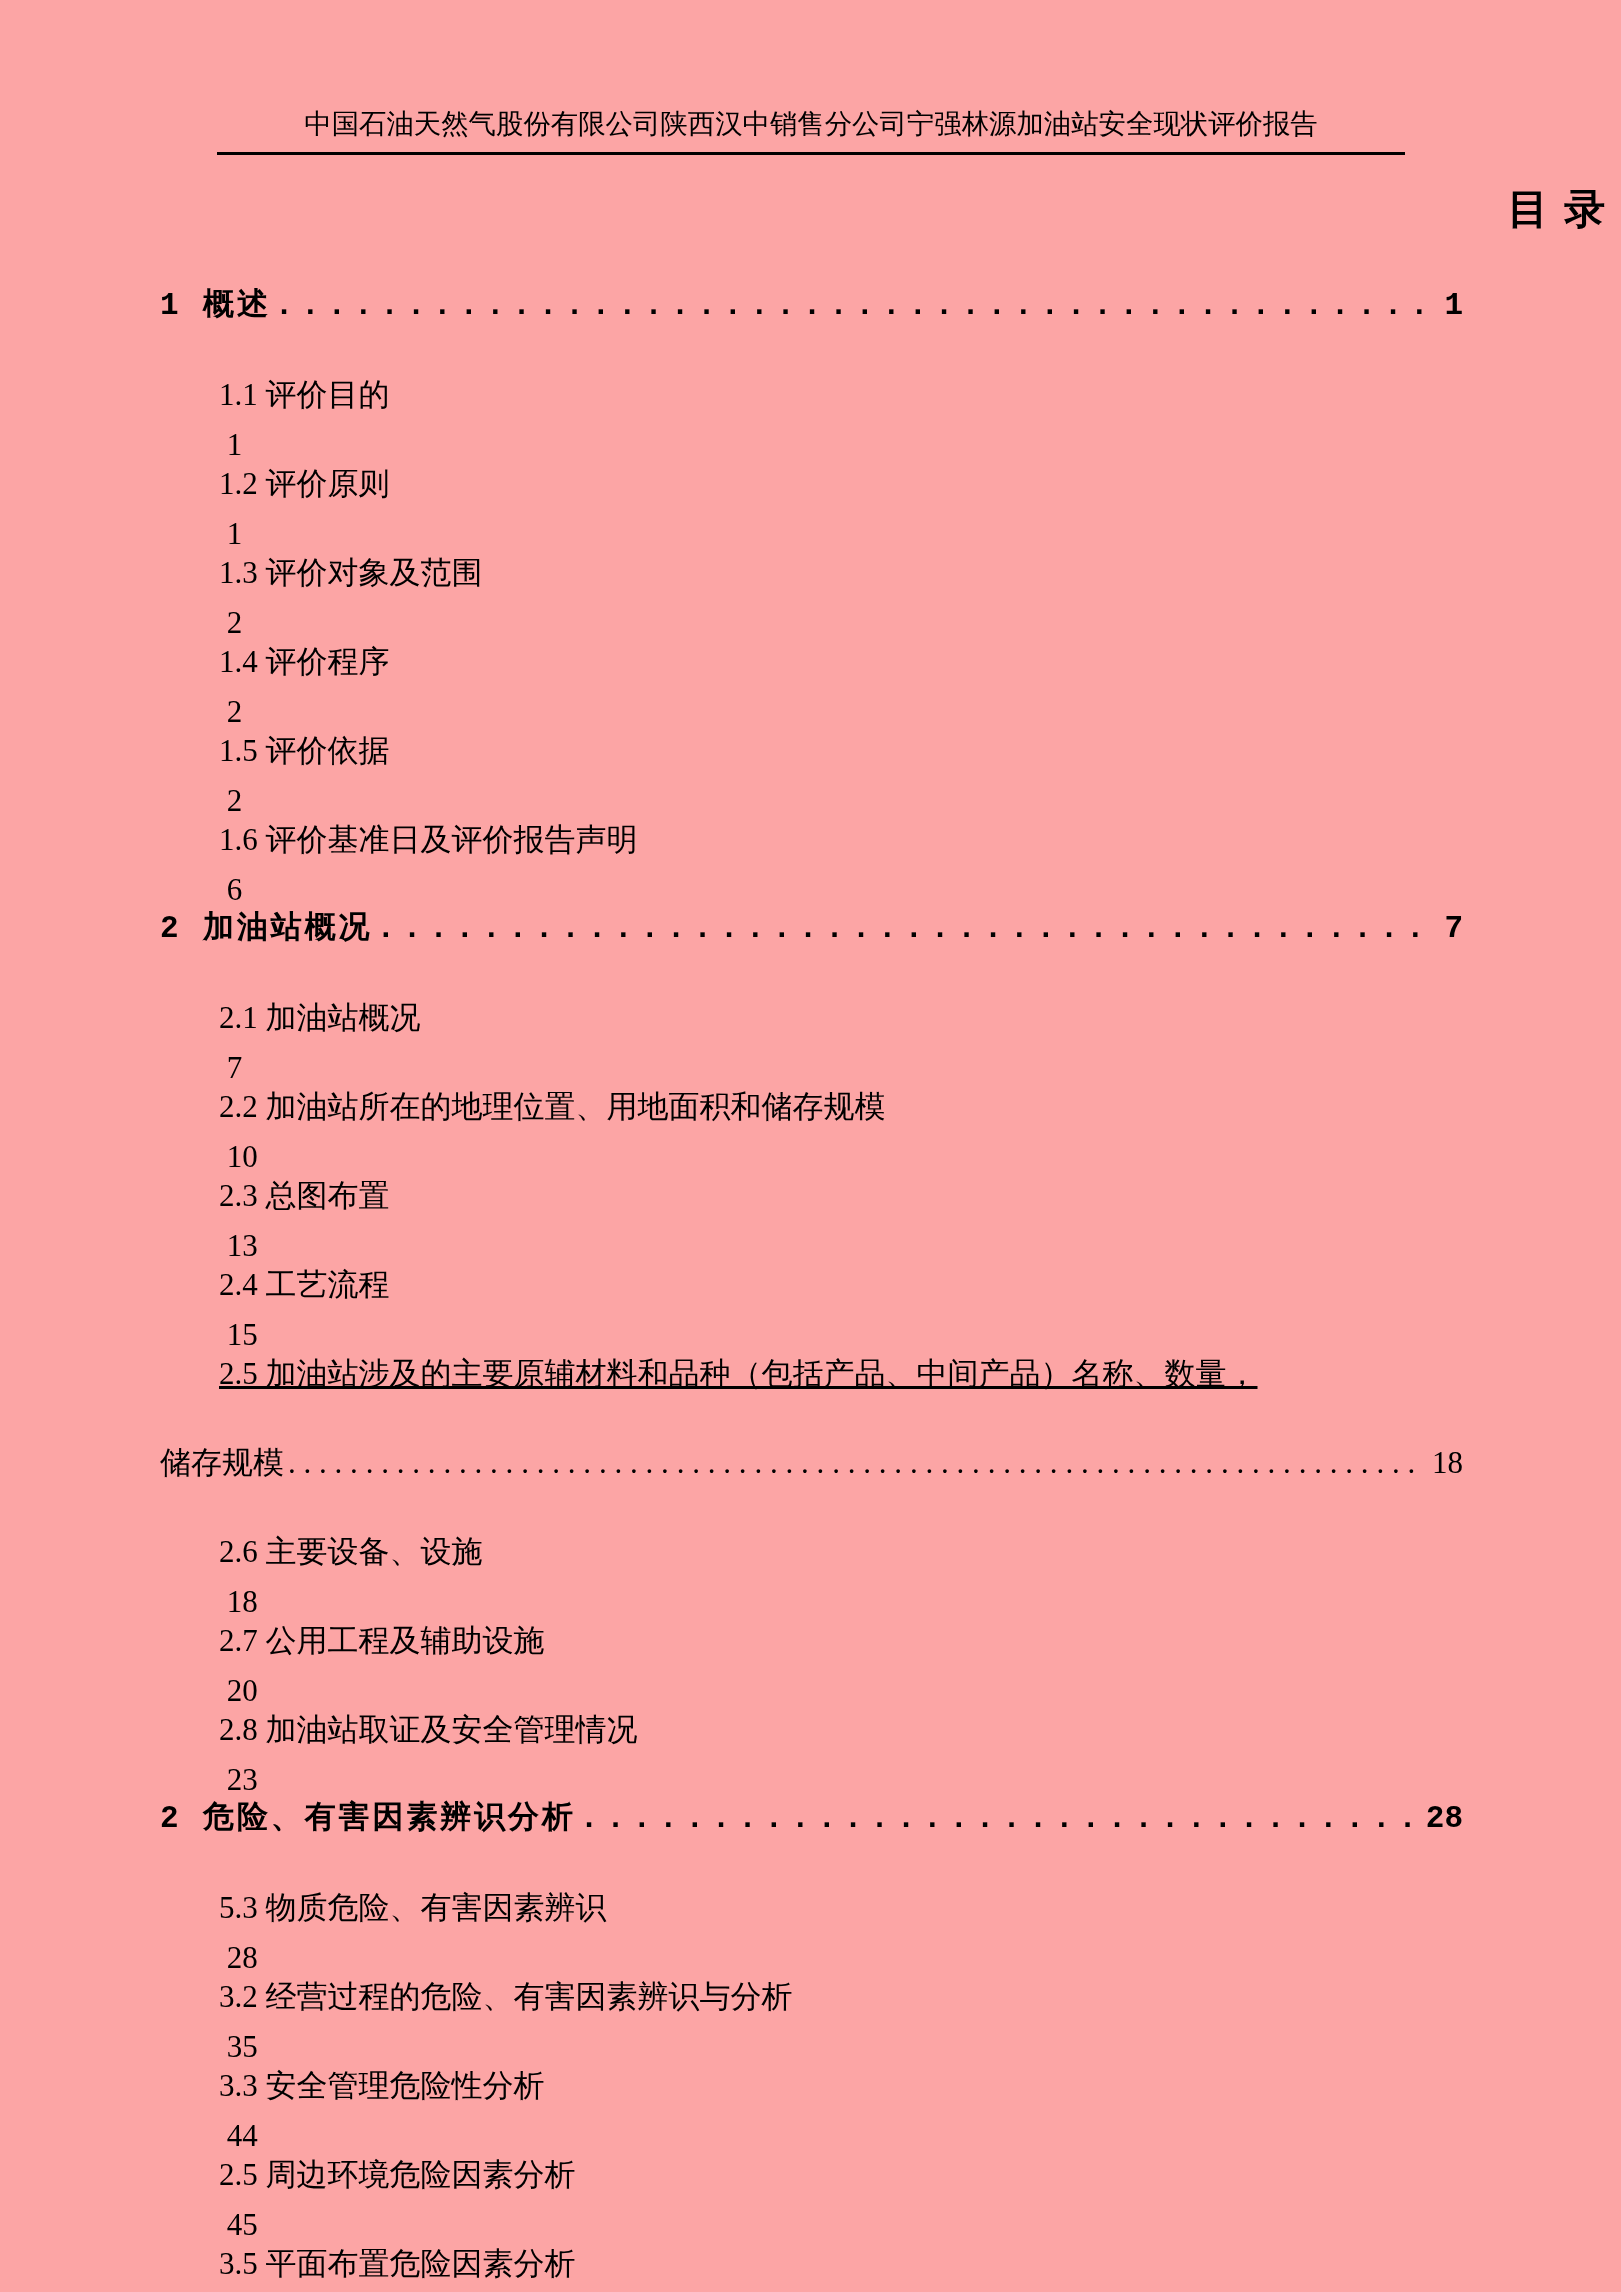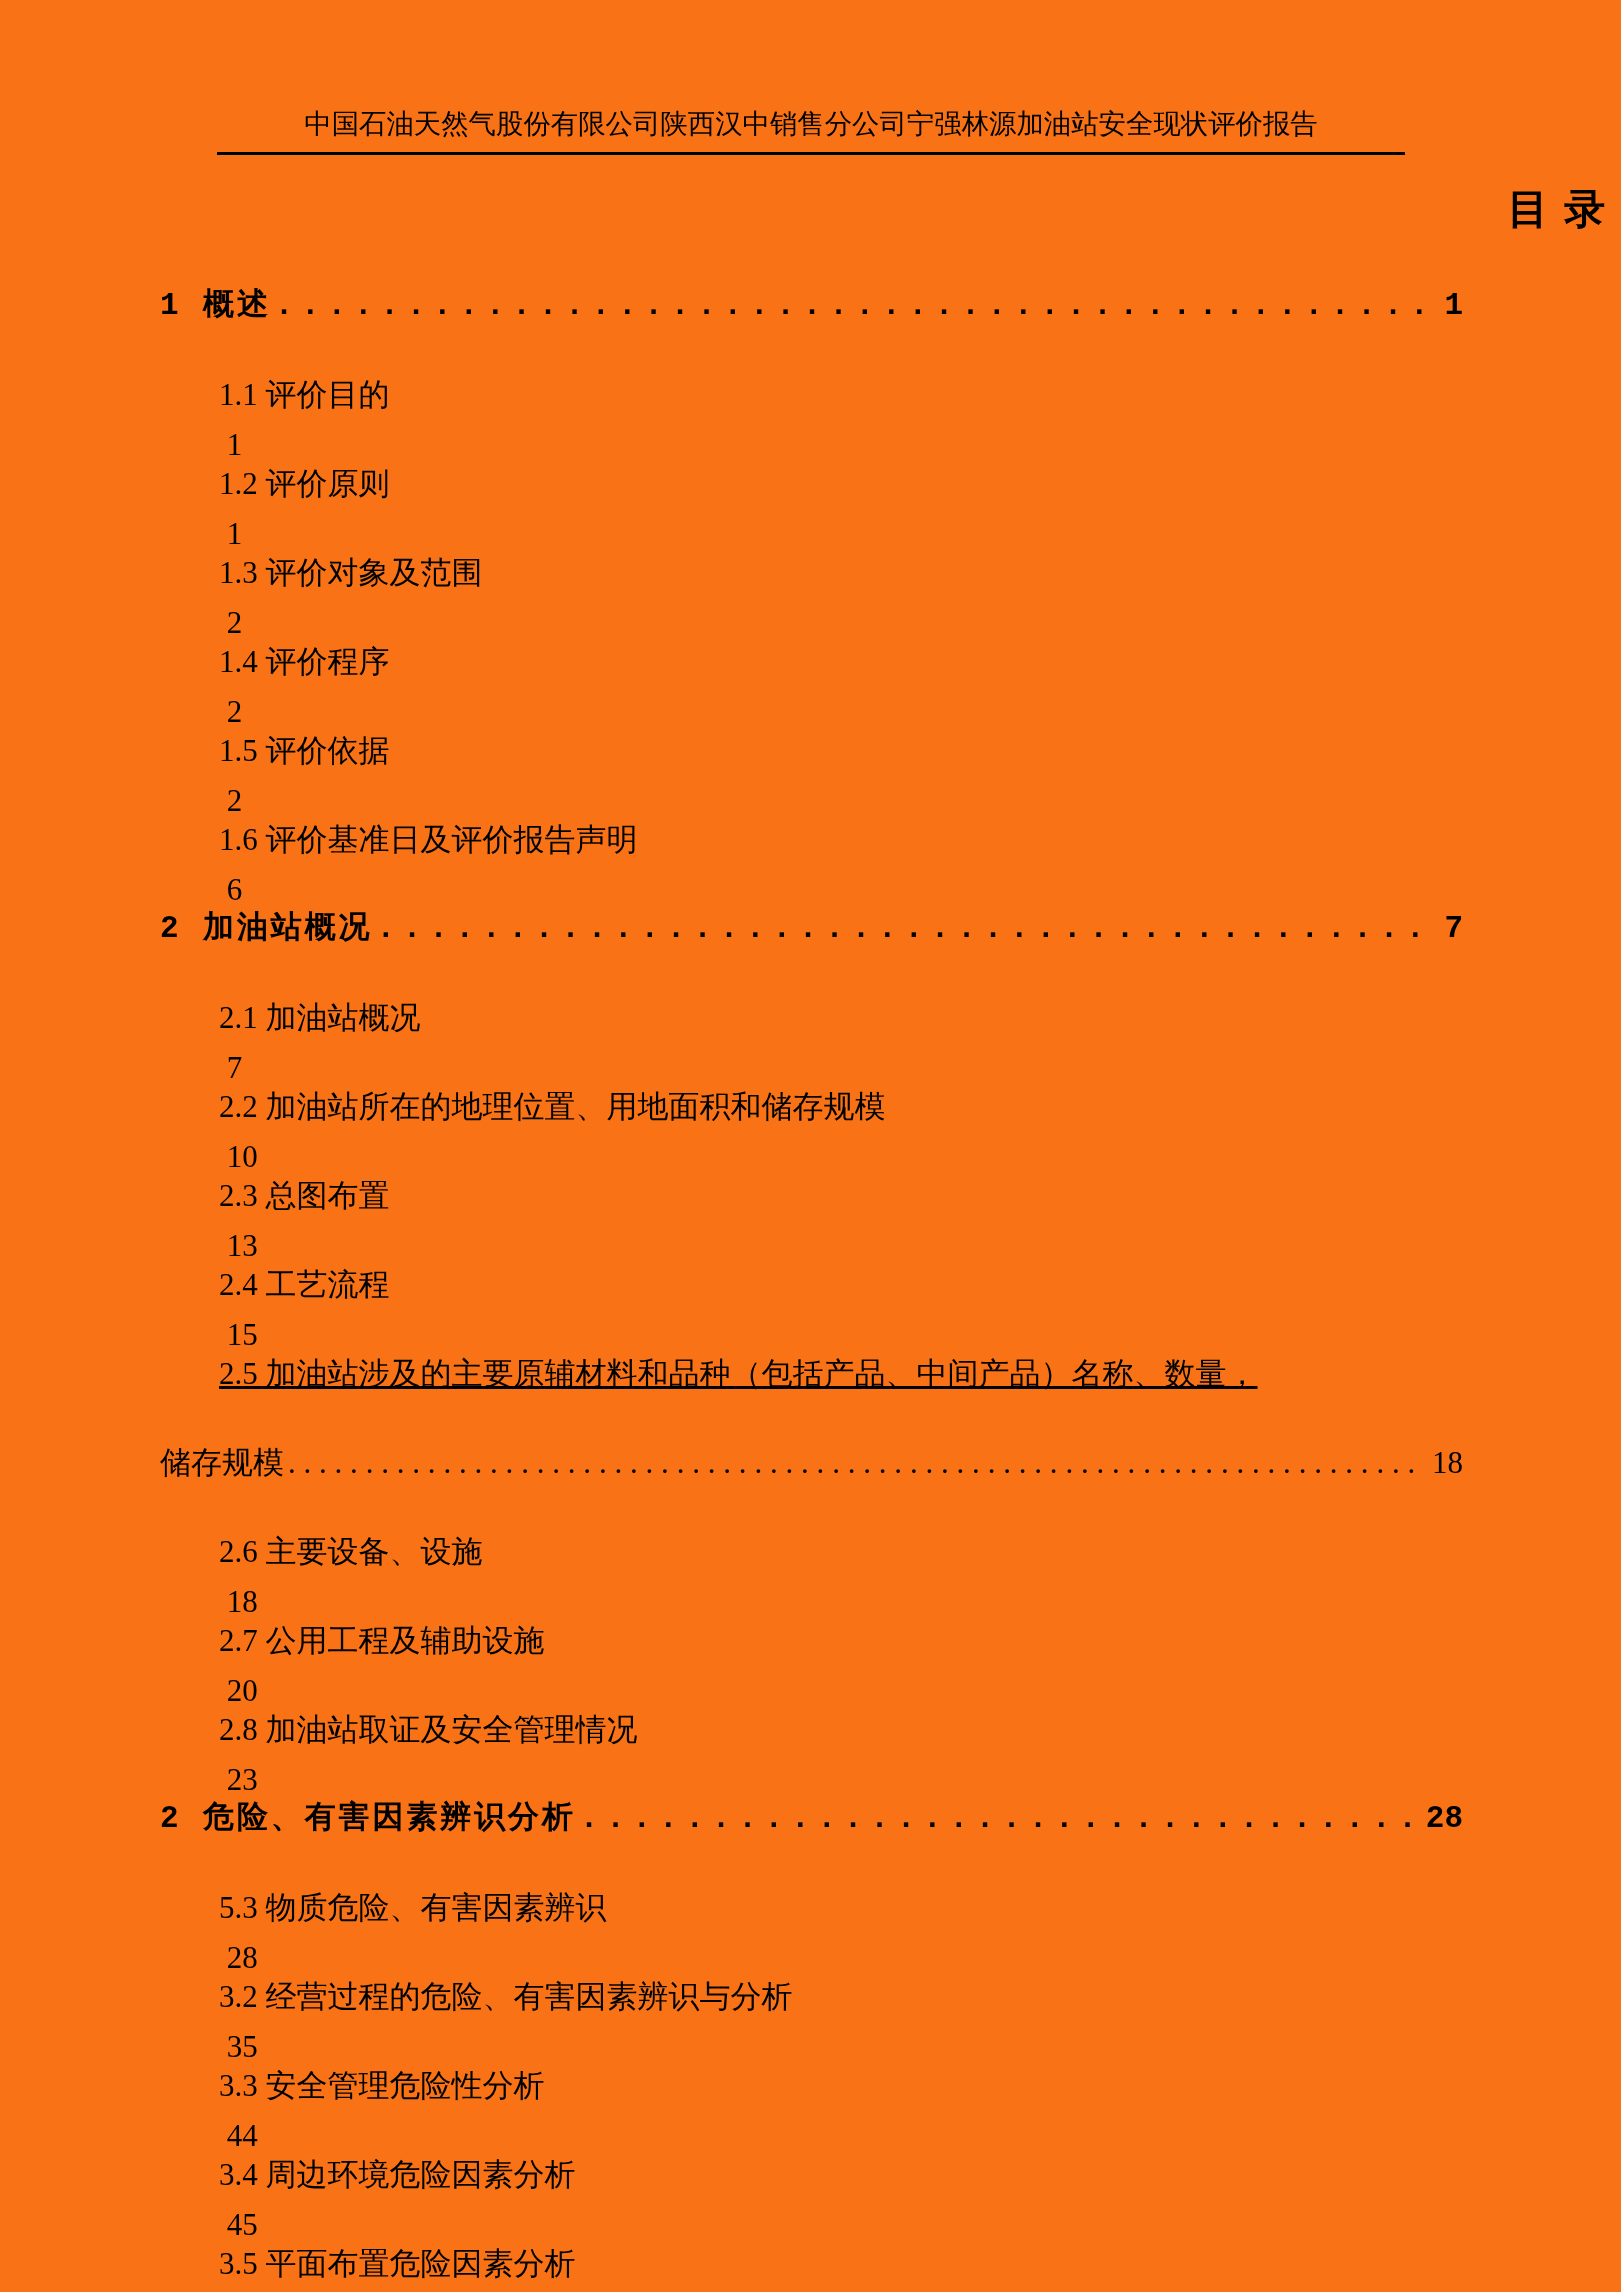--- a/index.html
+++ b/index.html
@@ -4,21 +4,21 @@
 <style>
   html, body {
     margin: 0;
     padding: 0;
     background: #ffffff;
   }
   .page {
     position: relative;
     width: 1621px;
     height: 2293px;
-    background: #f97316;
+    background: #fca5a5;
     color: #000000;
     font-family: "Liberation Serif", "DejaVu Serif", serif;
     overflow: hidden;
   }
   .doc-header {
     position: absolute;
     top: 108px;
     left: 217px;
     width: 1188px;
     text-align: center;
@@ -202,21 +202,21 @@
     <span class="toc-label">3.2 经营过程的危险、有害因素辨识与分析</span>
     <span class="toc-dots"></span>
     <span class="toc-page">35</span>
   </div>
       <div class="toc-row section">
     <span class="toc-label">3.3 安全管理危险性分析</span>
     <span class="toc-dots"></span>
     <span class="toc-page">44</span>
   </div>
       <div class="toc-row section">
-    <span class="toc-label">3.4 周边环境危险因素分析</span>
+    <span class="toc-label">2.5 周边环境危险因素分析</span>
     <span class="toc-dots"></span>
     <span class="toc-page">45</span>
   </div>
       <div class="toc-row section">
     <span class="toc-label">3.5 平面布置危险因素分析</span>
     <span class="toc-dots"></span>
     <span class="toc-page">46</span>
   </div>
     </div>
 

